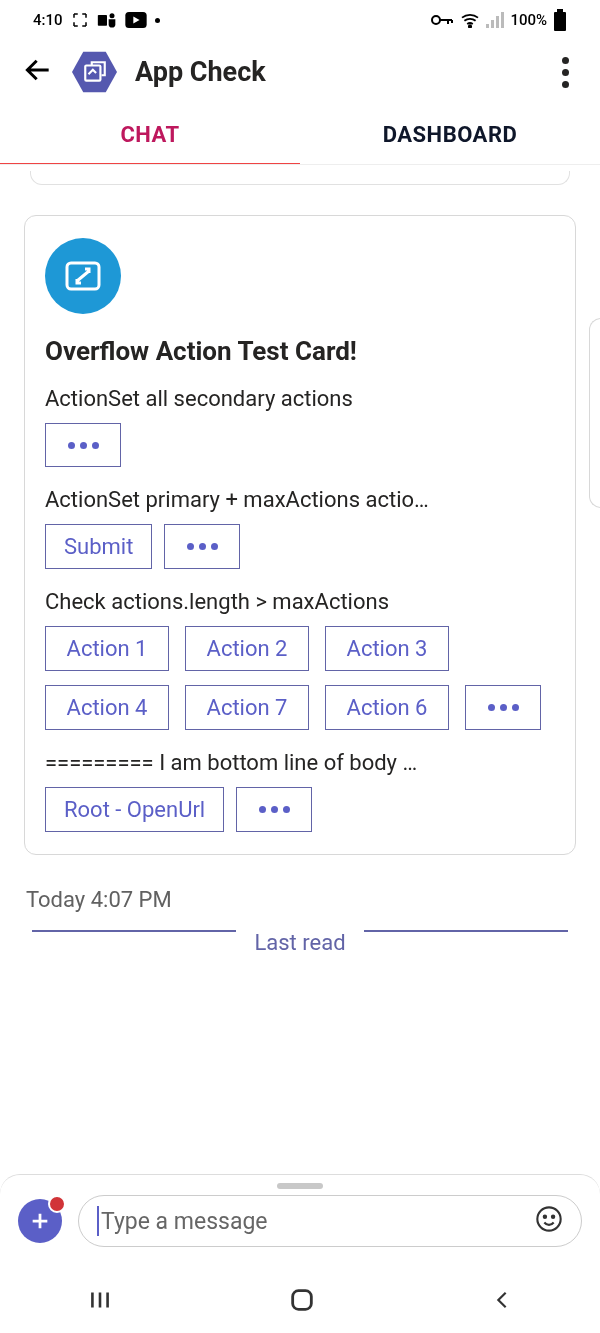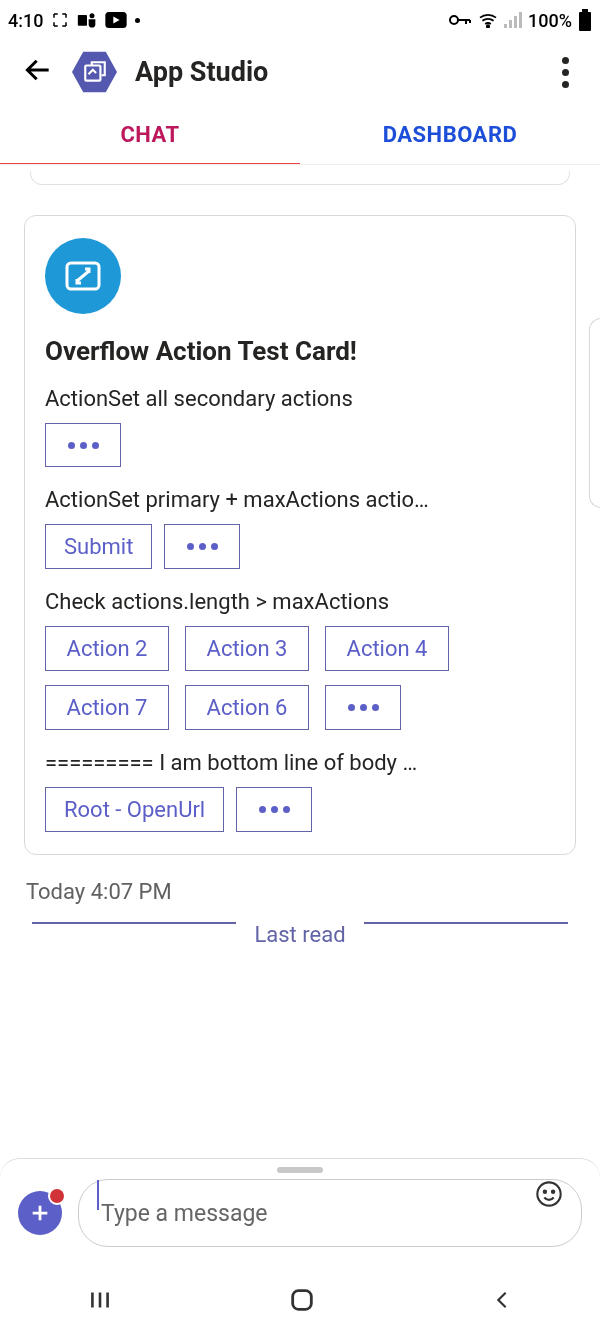--- a/index.html
+++ b/index.html
@@ -1,40 +1,40 @@
 <!DOCTYPE html>
 <html><head>
 <meta charset="utf-8">
 <style>
   * { box-sizing: border-box; margin: 0; padding: 0; font-family: -apple-system, BlinkMacSystemFont, "Segoe UI", Roboto, Arial, sans-serif; }
   body { width: 600px; height: 1333px; background: #fff; overflow: hidden; position: relative; }
 
   
-  .status-bar { height: 40px; display: flex; justify-content: space-between; align-items: center; padding: 0 8px; font-size: 18px; font-weight: 500; color: #000; }
+  .status-bar { height: 40px; display: flex; justify-content: space-between; align-items: center; padding: 0 33px; font-size: 15px; font-weight: 500; color: #000; }
   .status-left { display: flex; align-items: center; gap: 8px; }
   .status-right { display: flex; align-items: center; gap: 6px; }
   .status-ico { display: inline-flex; }
 
   
   .app-bar { height: 64px; display: flex; align-items: center; padding: 0 20px 0 22px; gap: 18px; }
   .app-logo-hex { width: 45px; height: 45px; background: #5558AF; clip-path: polygon(25% 5%, 75% 5%, 100% 50%, 75% 95%, 25% 95%, 0% 50%); display:flex; align-items:center; justify-content:center;}
   .app-title { font-size: 27px; font-weight: 700; color: #252423; flex: 1; }
   .kebab { width: 30px; display: flex; flex-direction: column; align-items: center; gap: 5px; }
   .kebab span { width: 7px; height: 7px; background: #252423; border-radius: 50%; }
 
   
   .tabs { display: flex; border-bottom: 1px solid #eee; }
-  .tab { flex: 1; text-align: center; padding: 18px 0 16px; font-size: 22px; font-weight: 700; letter-spacing: 0.5px; color: #1d4ed8; }
+  .tab { flex: 1; text-align: center; padding: 18px 0 16px; font-size: 22px; font-weight: 700; letter-spacing: 0.5px; color: #0f172a; }
   .tab.active { color: #be185d; border-bottom: 1px solid #ef4444; }
 
   
   .chat-scroll { padding: 6px 12px 0 12px; }
   .faint-card { height: 14px; border: 1px solid #e1e1e1; border-top: none; border-radius: 0 0 12px 12px; margin: 0 18px 30px 18px; }
 
-  .card { border: 1px solid #d8d8d8; border-radius: 12px; padding: 22px 20px 22px 20px; margin: 8px 12px; }
+  .card { border: 1px solid #d8d8d8; border-radius: 12px; padding: 22px 20px 22px 20px; margin: 16px 12px; }
   .card-avatar { width: 76px; height: 76px; border-radius: 50%; background: #1e98d6; display: flex; align-items: center; justify-content: center; margin-bottom: 22px; }
   .card-title { font-size: 26px; font-weight: 700; color: #252423; margin-bottom: 20px; }
   .card-sub { font-size: 22px; color: #252423; margin-bottom: 12px; white-space: nowrap; overflow: hidden; text-overflow: ellipsis; }
   .card-sub b { font-weight: 400; }
 
   .btn-row { display: flex; flex-wrap: wrap; gap: 12px; margin-bottom: 20px; }
   .btn-row.tight { gap: 14px 16px; }
   .btn { border: 1.5px solid #6264A7; color: #5B5FC7; background: #fff; border-radius: 0; padding: 9px 18px; font-size: 22px; display: inline-flex; align-items: center; justify-content: center; min-height: 44px; }
   .btn.ov { min-width: 76px; }
   .dots { display: flex; gap: 5px; }
@@ -44,21 +44,21 @@
 
   .last-read { display: flex; align-items: flex-start; gap: 18px; padding: 4px 20px 20px; }
   .last-read hr { flex: 1; border: none; border-top: 2px solid #6264A7; }
   .last-read span { color: #6264A7; font-size: 22px; }
 
   
   .composer-wrap { position: absolute; left: 0; right: 0; bottom: 62px; border-top: 1px solid #ddd; border-radius: 20px 20px 0 0; background: #fff; padding: 20px 18px 24px; display: flex; align-items: center; gap: 16px; }
   .handle { position: absolute; top: 8px; left: 50%; transform: translateX(-50%); width: 46px; height: 6px; background: #c8c8c8; border-radius: 3px; }
   .compose-btn { width: 44px; height: 44px; border-radius: 50%; background: #5B5FC7; display: flex; align-items: center; justify-content: center; position: relative; }
   .compose-btn::after { content: ""; position: absolute; top: -4px; right: -4px; width: 14px; height: 14px; background: #d13438; border-radius: 50%; border: 2px solid #fff; }
-  .input-pill { flex: 1; border: 1px solid #ccc; border-radius: 30px; height: 68px; display: flex; padding: 0 18px; }
+  .input-pill { flex: 1; border: 1px solid #ccc; border-radius: 30px; height: 52px; display: flex; align-items: center; padding: 0 18px; }
   .input-pill input { flex: 1; border: none; outline: none; font-size: 23px; color: #555; background: transparent; }
   .input-pill input::placeholder { color: #666; }
   .cursor-bar { width: 2px; height: 30px; background: #5B5FC7; margin-right: 2px; }
 
   
   .navbar { position: absolute; left: 0; right: 0; bottom: 0; height: 62px; display: flex; justify-content: space-around; align-items: center; }
 
   .peek { position: absolute; right: -1px; top: 318px; width: 12px; height: 190px; border: 1px solid #d8d8d8; border-right: none; border-radius: 12px 0 0 12px; background:#fff; }
 </style>
 </head>
@@ -122,21 +122,21 @@
   <span><svg width="32" height="32" viewBox="0 0 24 24" fill="none" stroke="#000" stroke-width="2.2">
         <path d="M20 12H4M11 5l-7 7 7 7"></path>
       </svg></span>
   <span class="app-logo-hex">
     <svg width="26" height="26" viewBox="0 0 24 24" fill="none" stroke="#fff" stroke-width="2">
         <rect x="3" y="6" width="14" height="14" rx="1"></rect>
         <path d="M9 6V3h12v12h-3"></path>
         <path d="M6 14l4-4 3 3"></path>
       </svg>
   </span>
-  <div class="app-title">App Studio</div>
+  <div class="app-title">App Check</div>
   <div class="kebab">
       <span></span>
       <span></span>
       <span></span>
     </div>
 </div>
 
 <div class="tabs">
   <div class="tab active">CHAT</div>
   <div class="tab">DASHBOARD</div>
@@ -176,20 +176,21 @@
           <span class="dots">
             <i></i>
             <i></i>
             <i></i>
           </span>
         </div>
     </div>
 
     <div class="card-sub">Check actions.length &gt; maxActions</div>
     <div class="btn-row tight">
+      <div class="btn" style="min-width:124px">Action 1</div>
       <div class="btn" style="min-width:124px">Action 2</div>
       <div class="btn" style="min-width:124px">Action 3</div>
       <div class="btn" style="min-width:124px">Action 4</div>
       <div class="btn" style="min-width:124px">Action 7</div>
       <div class="btn" style="min-width:124px">Action 6</div>
       <div class="btn ov">
           <span class="dots">
             <i></i>
             <i></i>
             <i></i>

